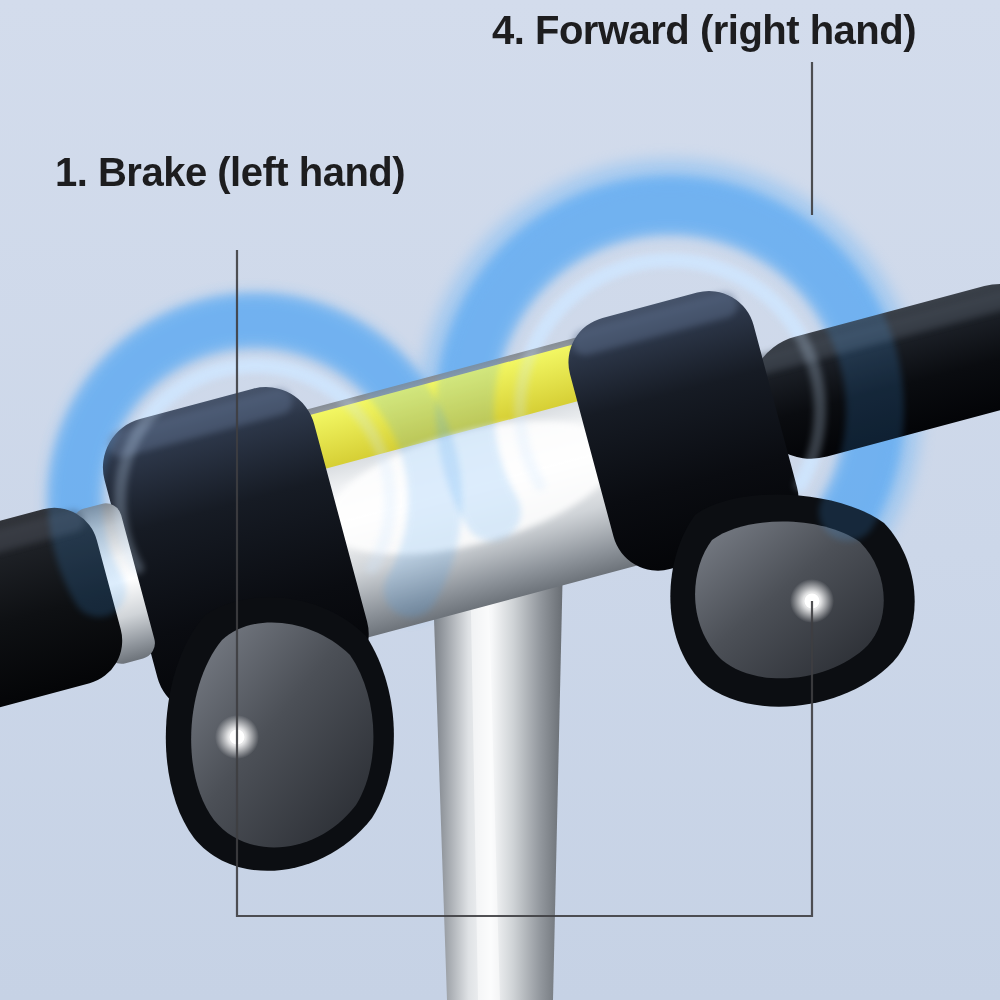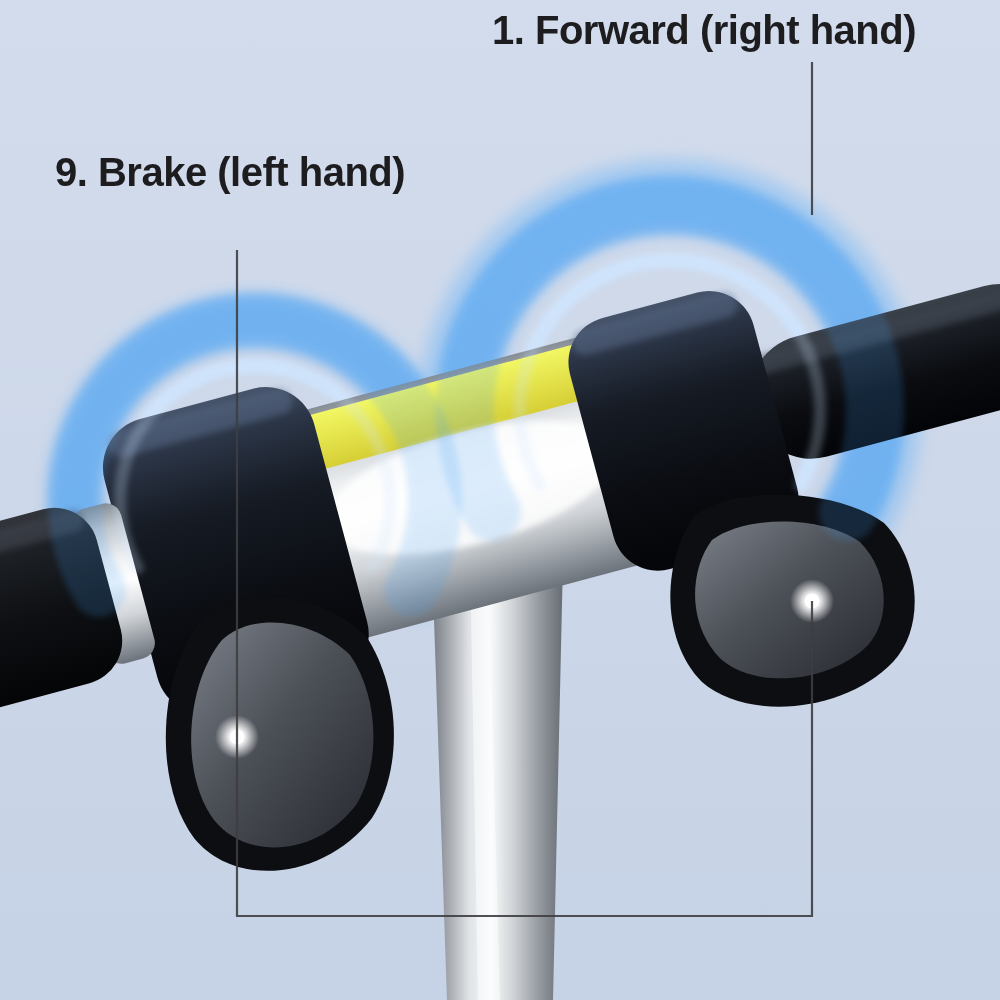--- a/index.html
+++ b/index.html
@@ -150,15 +150,15 @@
       <circle cx="812" cy="601" r="22" fill="url(#dotGlow)"></circle>
       <circle cx="812" cy="601" r="7.5" fill="#ffffff"></circle>
     </g>
 
     <g stroke="#3e3e41" stroke-width="2.2" fill="none" opacity="0.9">
       <path d="M 237 250 L 237 916 L 812 916 L 812 601"></path>
       <path d="M 812 62 L 812 215"></path>
     </g>
   </svg>
 
-  <div class="annotation step1">9. Brake (left hand)</div>
-  <div class="annotation step2">1. Forward (right hand)</div>
+  <div class="annotation step1">1. Brake (left hand)</div>
+  <div class="annotation step2">4. Forward (right hand)</div>
 </div>
 
 </body></html>

